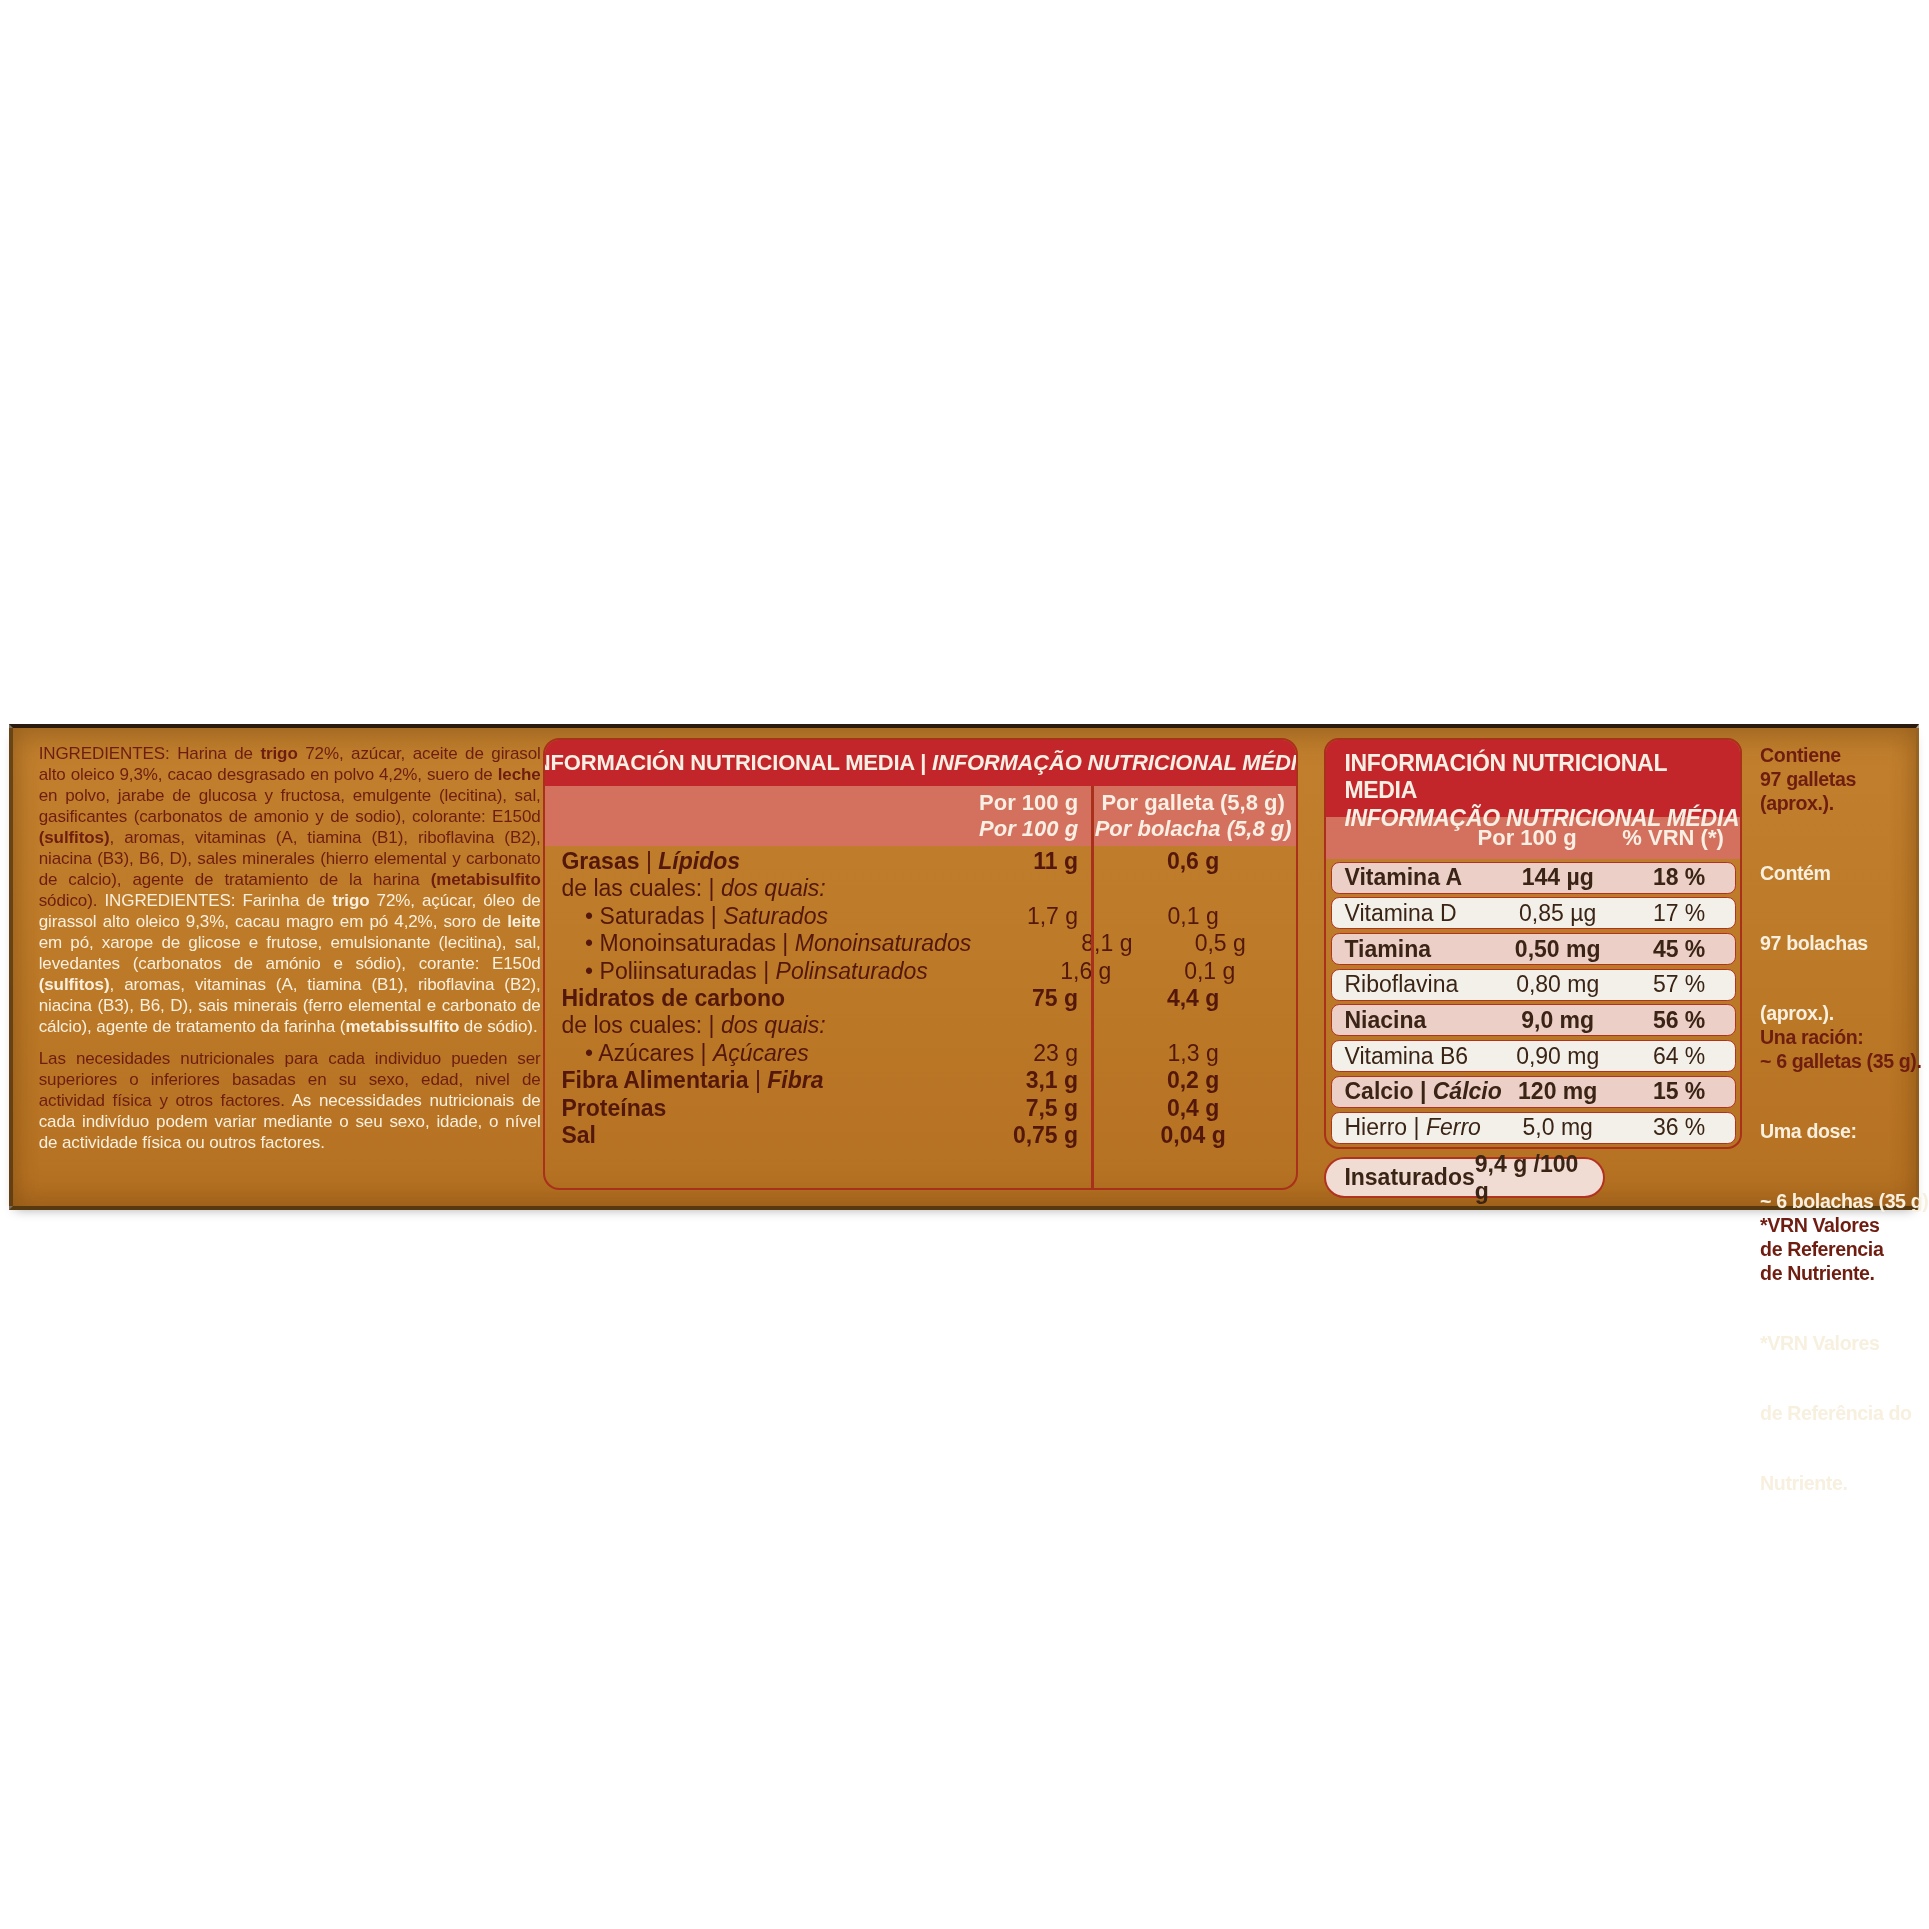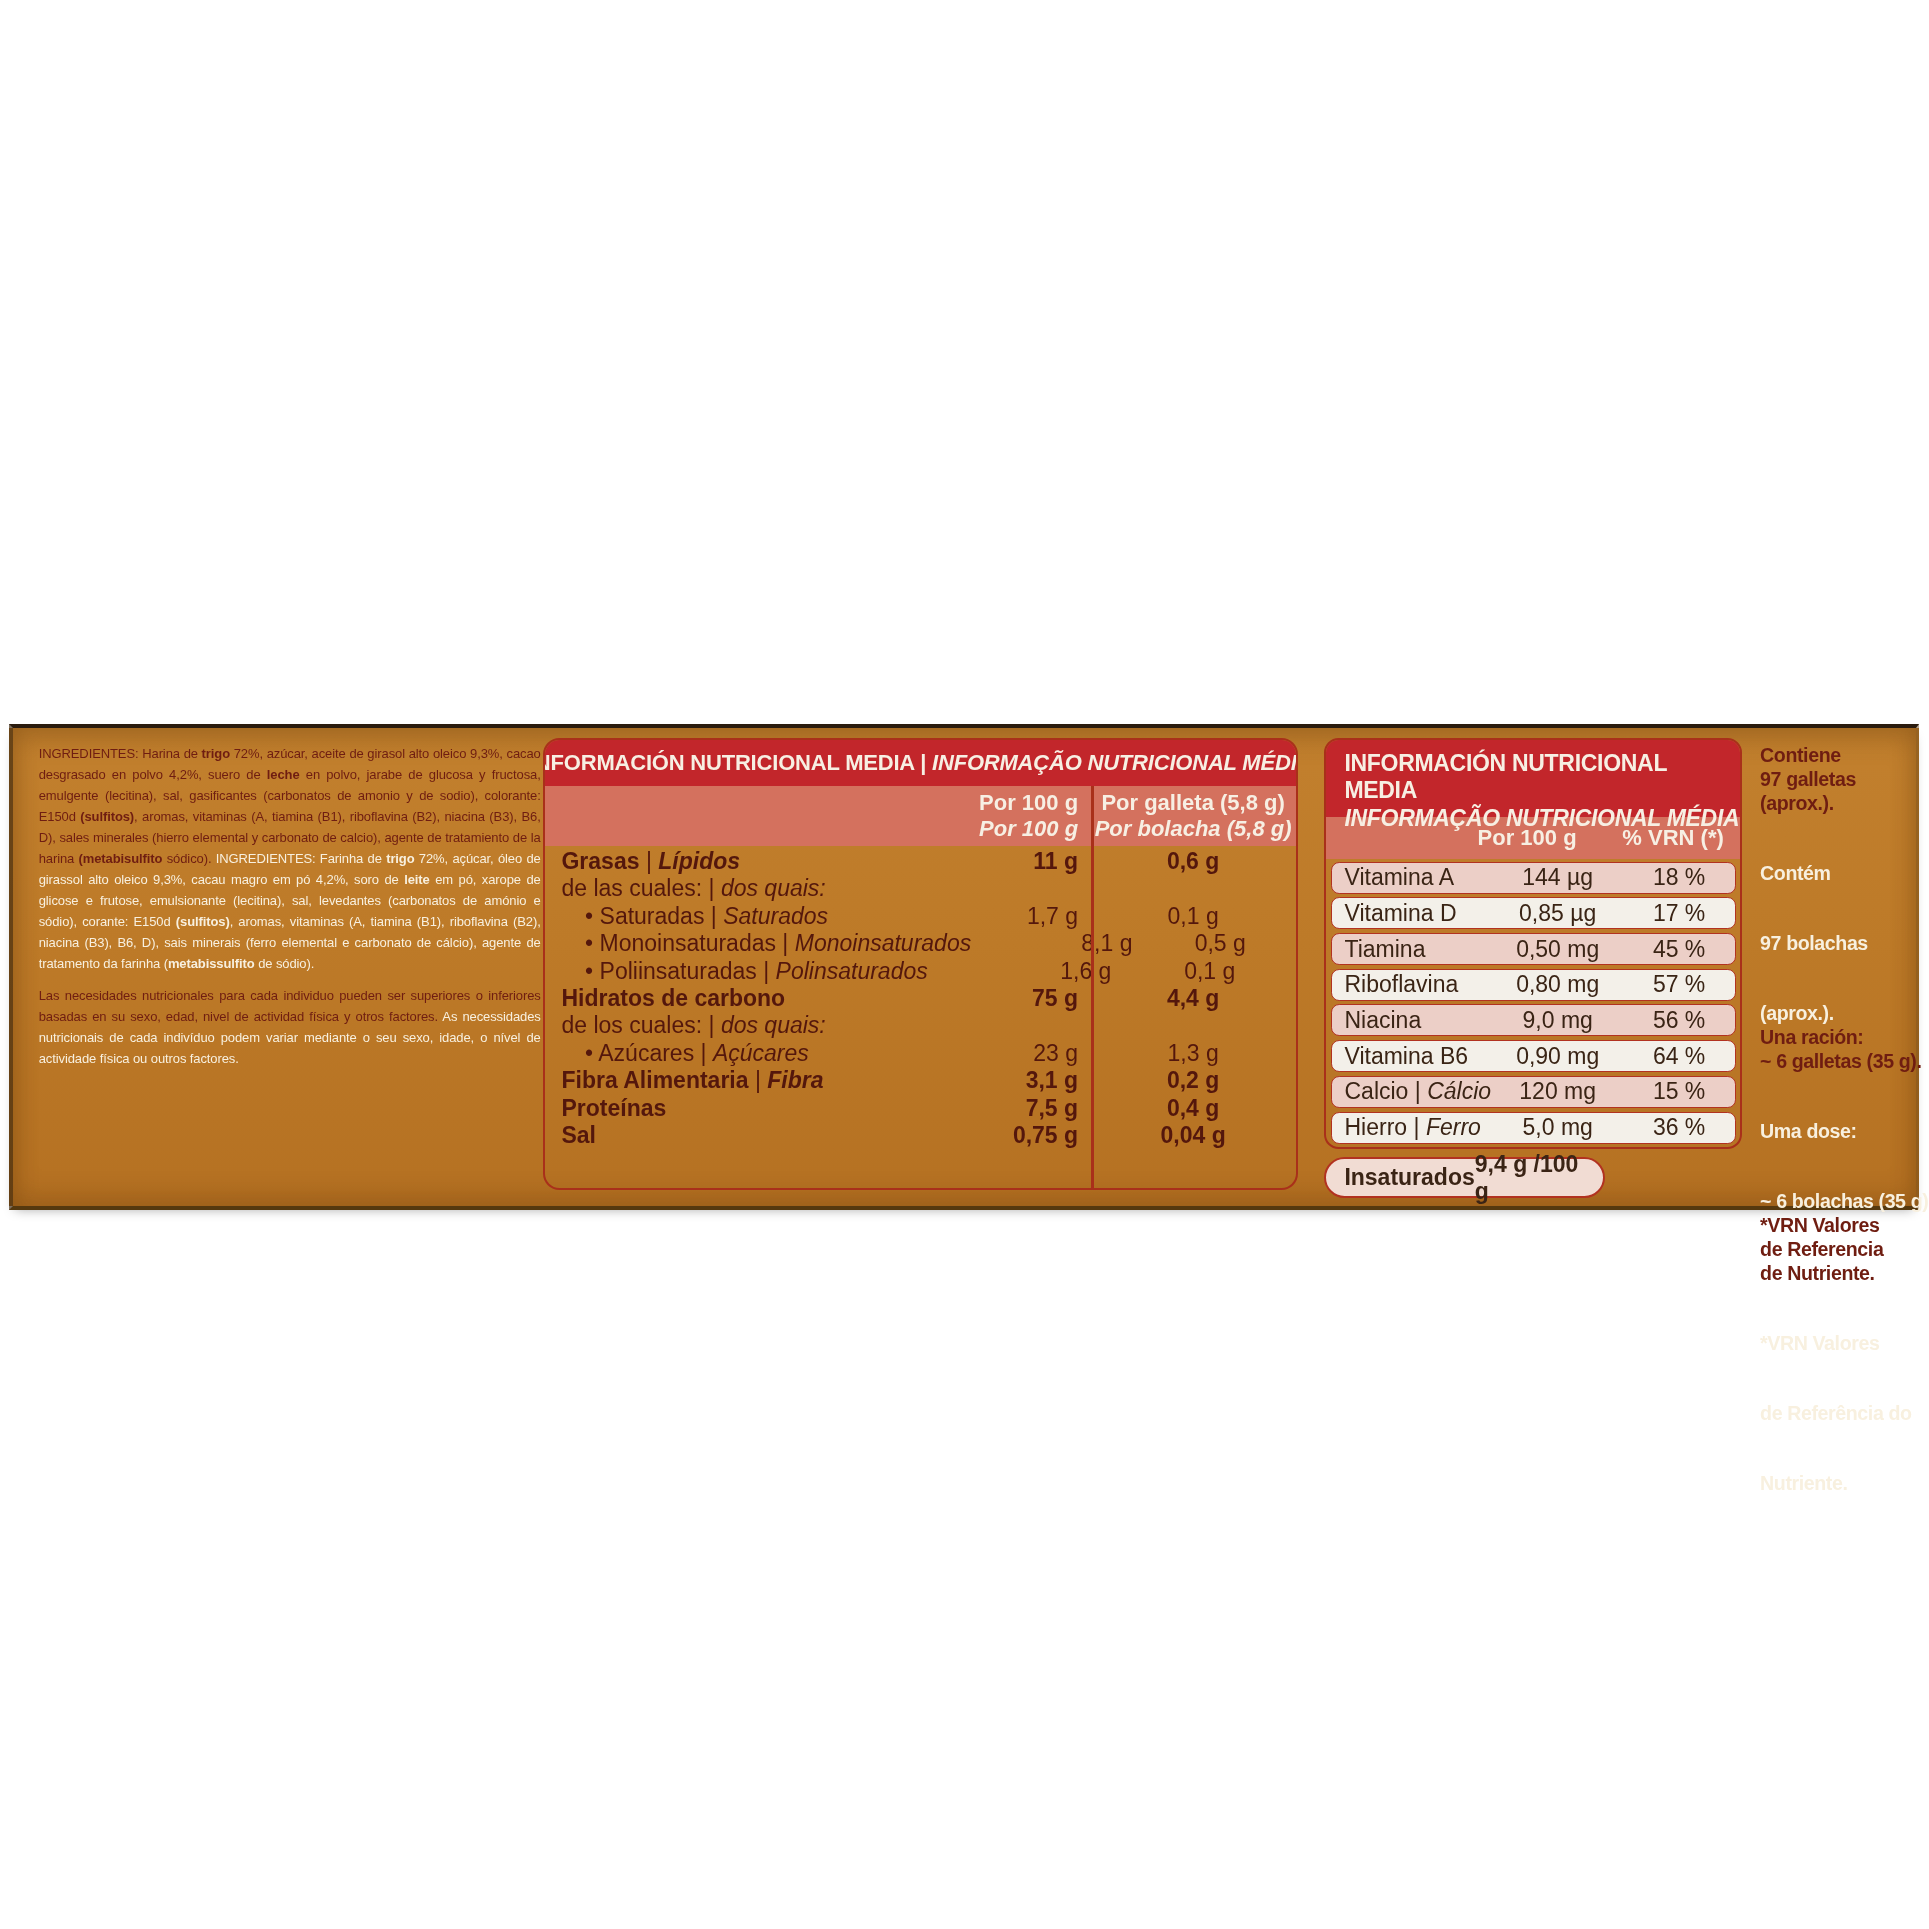--- a/index.html
+++ b/index.html
@@ -11,21 +11,21 @@
         border-top:4.6px solid #2a1b0e;border-bottom:4.6px solid #56390f;
         border-left:4.6px solid rgba(58,37,12,.65);border-right:3.7px solid rgba(100,65,20,.45);
         box-shadow:inset 0 11px 24px rgba(90,50,8,.28), inset 0 -11px 24px rgba(90,50,8,.22),
                    0 6.4px 11px -6.4px rgba(0,0,0,.35);
         box-sizing:border-box;}
   .b{font-weight:bold;}
   .i{font-style:italic;}
   .w{color:#f8f0df;}
   
   .ingredients{position:absolute;left:25.6px;top:14.6px;width:502px;color:#6f1d11;
-               font-size:13px;line-height:21px;text-align:justify;letter-spacing:-0.1px;}
+               font-size:17px;line-height:21px;text-align:justify;letter-spacing:-0.1px;}
   .ingredients p{margin:0;}
   .ingredients p + p{margin-top:11px;}
   
   .midtable{position:absolute;left:530px;top:10px;width:755px;height:452px;
             border:2.7px solid #a9301a;border-radius:16.4px;overflow:hidden;box-sizing:border-box;}
   .mid-title{height:46px;background:#c2262b;color:#f7efe3;display:flex;align-items:center;
              justify-content:center;font-size:22px;font-weight:bold;letter-spacing:-0.2px;white-space:pre;}
   .mid-sub{height:60px;background:#d4715e;display:flex;align-items:center;color:#f7efe3;
            font-size:22px;font-weight:bold;line-height:25.6px;}
   .mid-sub .spacer{flex:1;}
@@ -44,21 +44,21 @@
   .vit-title{height:77px;background:#c2262b;color:#f7efe3;padding:10px 0 0 18.3px;
              font-weight:bold;font-size:23px;line-height:27.4px;box-sizing:border-box;letter-spacing:-0.3px;}
   .vit-sub{height:42px;background:#d4715e;display:grid;grid-template-columns:119px 164px 128px;
            align-items:center;color:#f7efe3;font-size:22px;font-weight:bold;}
   .vs-amount{grid-column:2;text-align:center;}
   .vs-vrn{grid-column:3;text-align:center;}
   .vit-rows{padding:2.7px 4.6px 0 4.6px;}
   .vrow{height:32px;margin-bottom:3.7px;border:1.8px solid #b23220;border-radius:8.2px;
         display:grid;grid-template-columns:160px 132px auto;align-items:center;
         color:#3a2415;font-size:23px;box-sizing:border-box;}
-  .vrow.odd{background:#eccfc7;}
+  .vrow.odd{background:#eccfc7;font-weight:bold;}
   .vrow.even{background:#f3f0e9;}
   .vname{padding-left:12.8px;white-space:pre;}
   .vval{text-align:center;}
   .vpct{text-align:center;}
   
   .vit-pill{position:absolute;left:1311px;top:429px;width:281px;height:41px;background:#f1dcd3;
             border:2.7px solid #b23220;border-radius:21px;display:flex;align-items:center;
             justify-content:flex-end;padding:0 18.3px;box-sizing:border-box;
             color:#3a2415;font-size:23px;font-weight:bold;}
   

